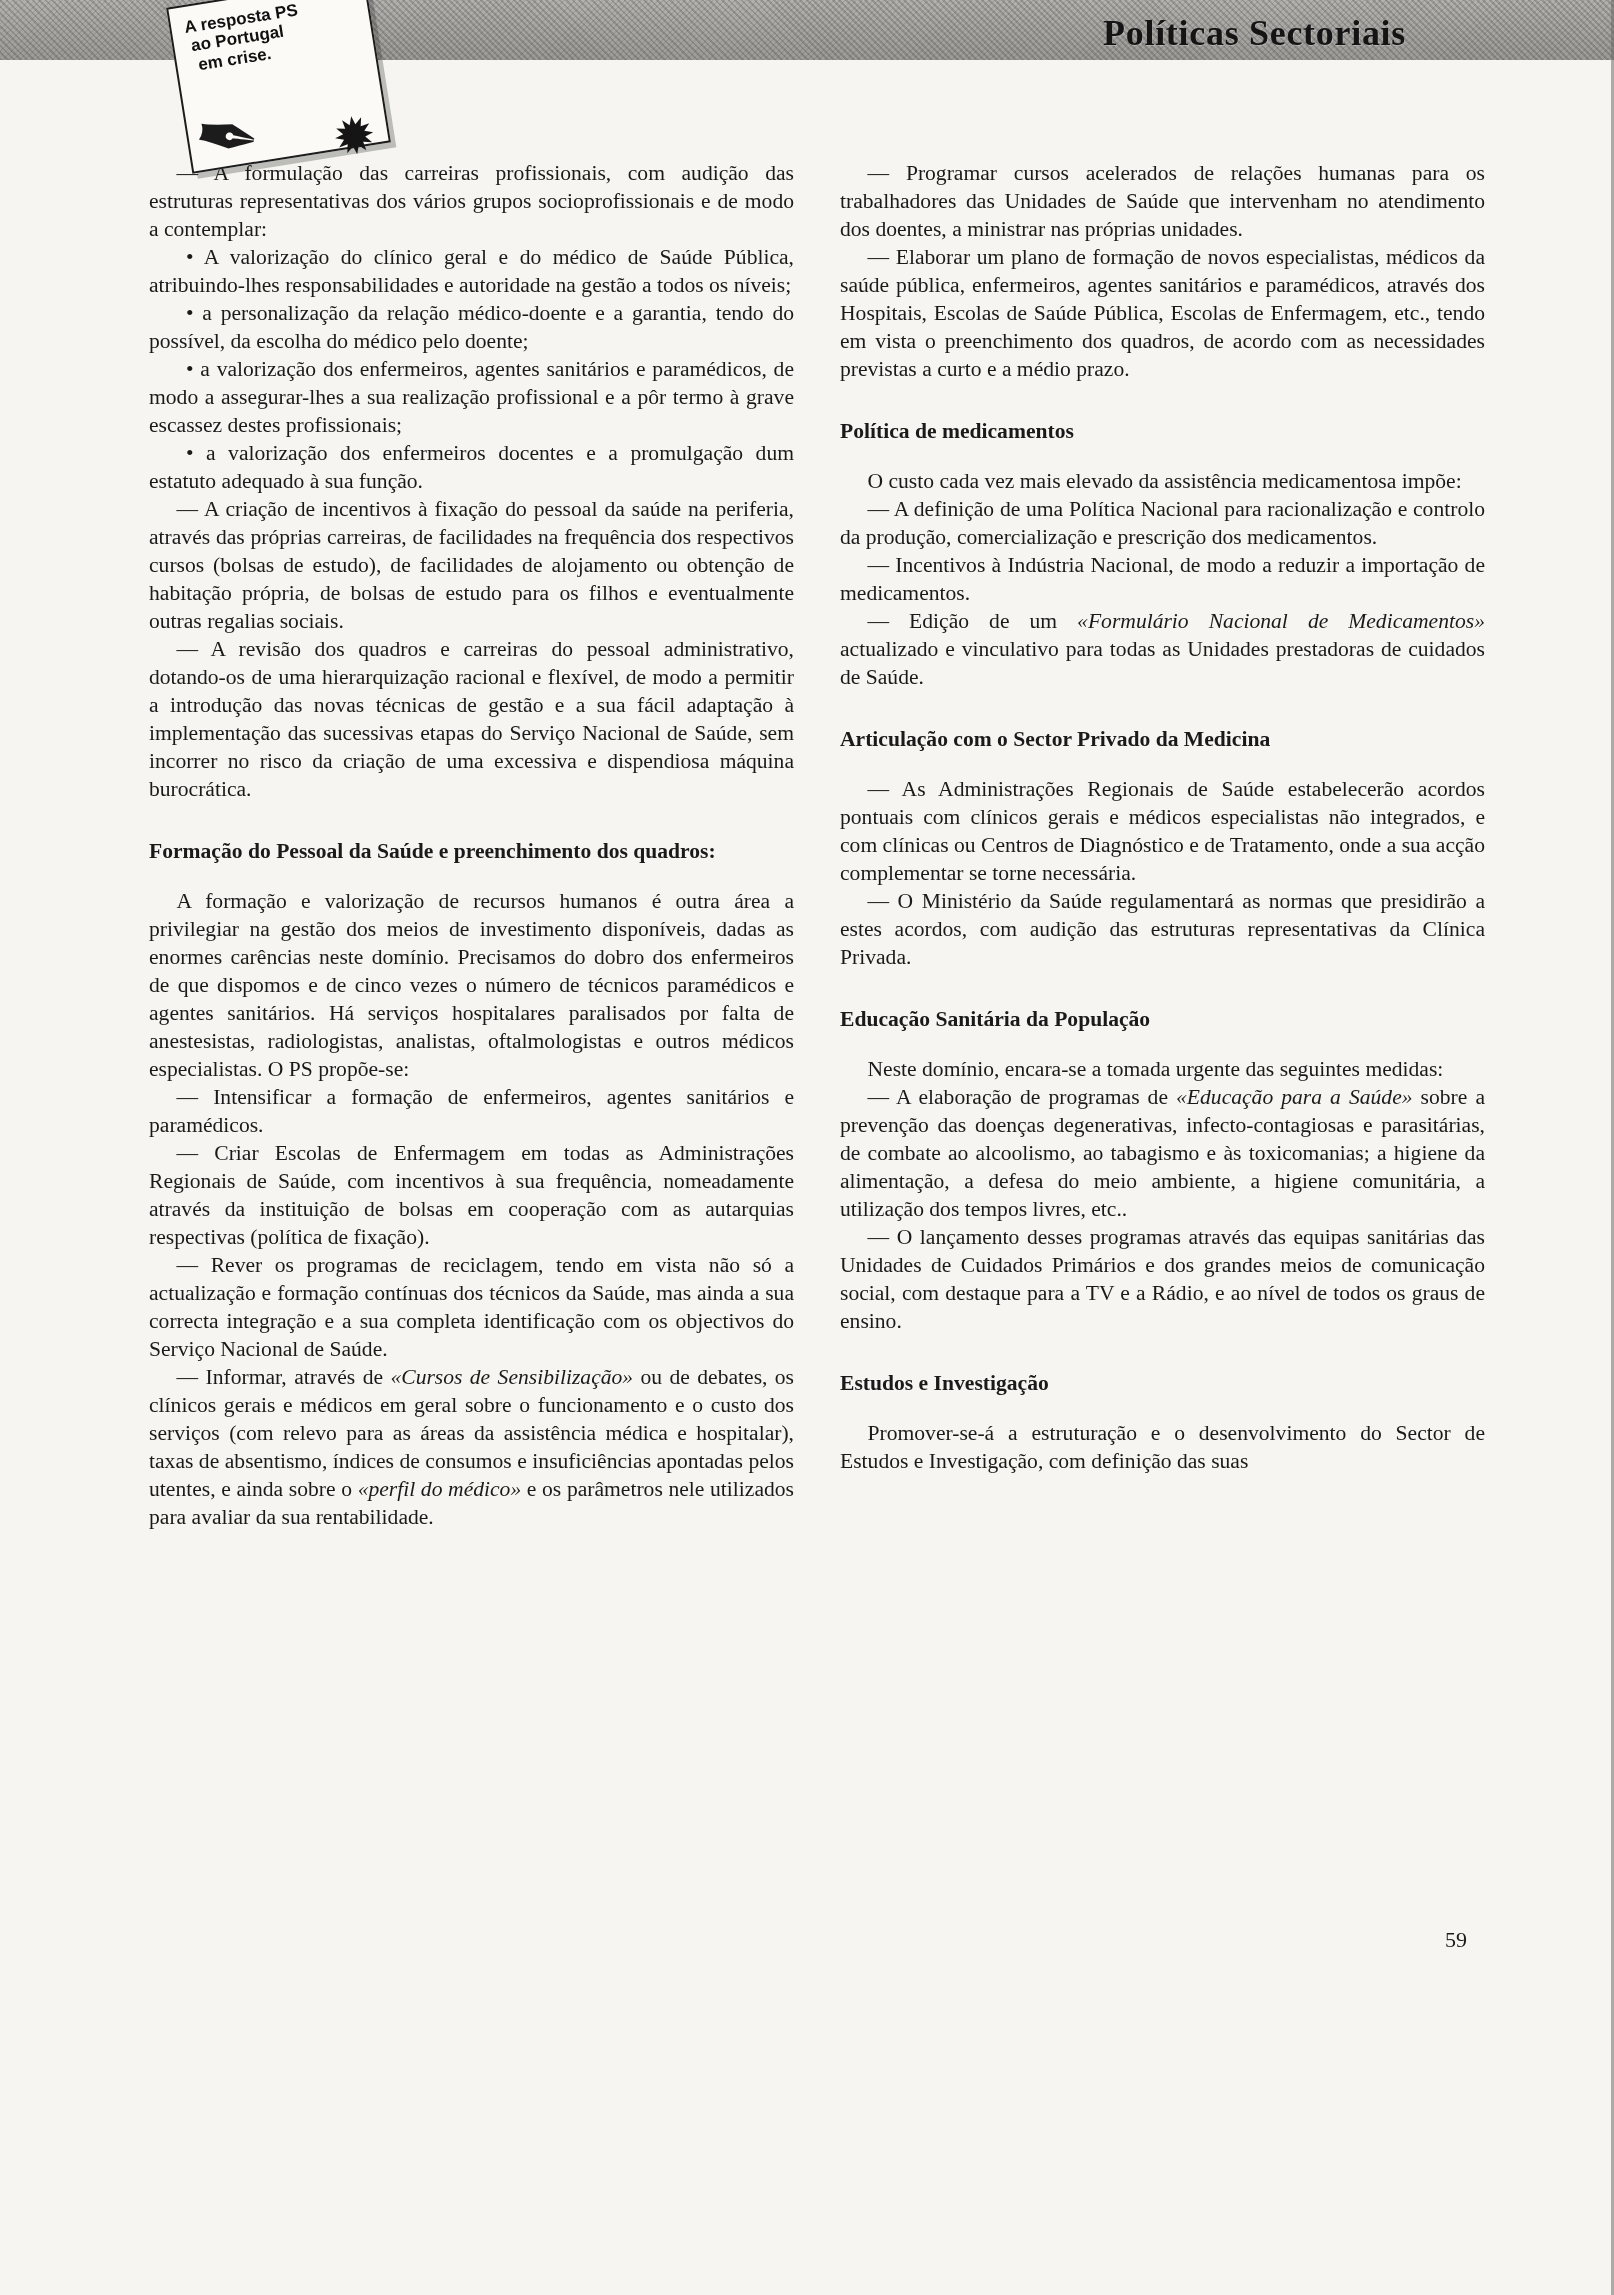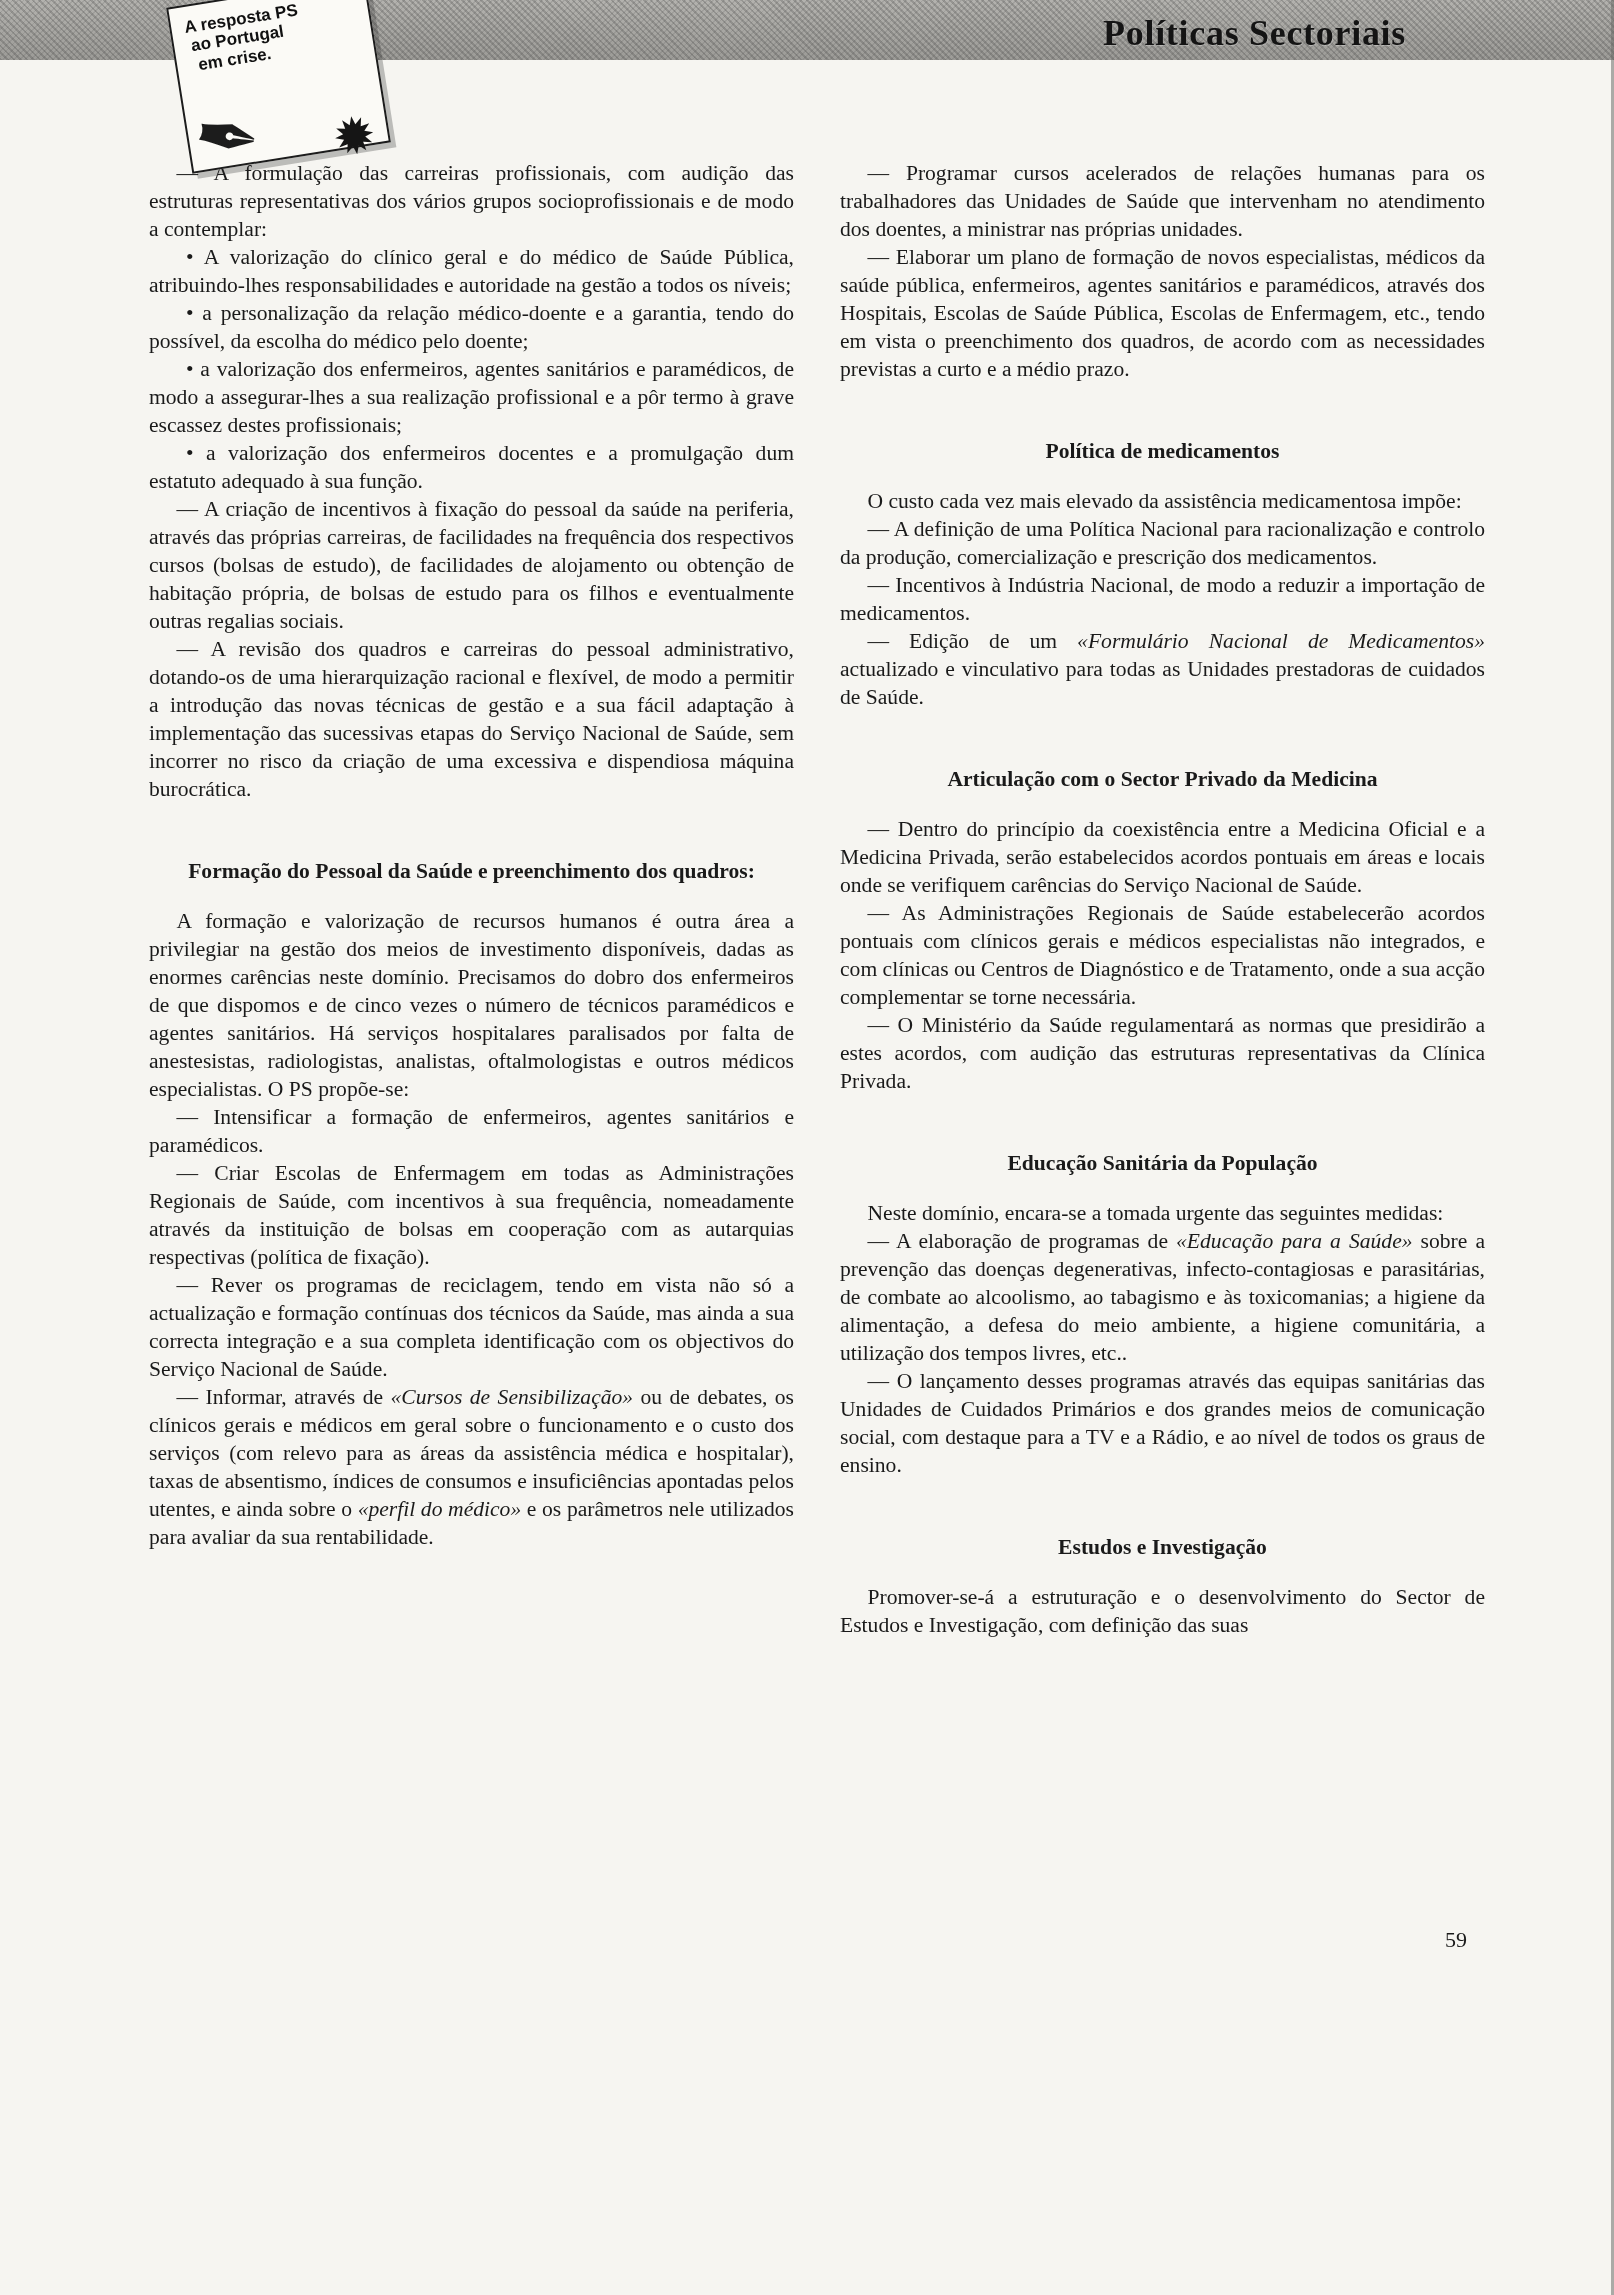--- a/index.html
+++ b/index.html
@@ -61,23 +61,23 @@
   .col { flex:1 1 0; min-width:0; }
   .col p {
     margin:0;
     font-size:21.6px; line-height:28px;
     text-align:justify;
     text-indent:27.5px;
   }
   .col p.b { text-indent:37px; }
   .col p.h {
     font-weight:700;
-    text-align:center;
+    text-align:left;
     text-indent:0;
-    margin:54px 0 22px 0;
+    margin:34px 0 22px 0;
   }
   .col p:first-child.h { margin-top:0; }
   .col i { font-style:italic; }
   .pagenum {
     position:absolute; top:1919px; right:147px;
     font-size:22px; color:#1a1a1a;margin-top:8px;
   }
 </style>
 </head>
 <body>
@@ -116,21 +116,20 @@
       </div>
     <div class="col">
         <p class="p">— Programar cursos acelerados de relações humanas para os trabalhadores das Unidades de Saúde que intervenham no atendimento dos doentes, a ministrar nas próprias unidades.</p>
         <p class="p">— Elaborar um plano de formação de novos especialistas, médicos da saúde pública, enfermeiros, agentes sanitários e paramédicos, através dos Hospitais, Escolas de Saúde Pública, Escolas de Enfermagem, etc., tendo em vista o preenchimento dos quadros, de acordo com as necessidades previstas a curto e a médio prazo.</p>
         <p class="h">Política de medicamentos</p>
         <p class="p">O custo cada vez mais elevado da assistência medicamentosa impõe:</p>
         <p class="p">— A definição de uma Política Nacional para racionalização e controlo da produção, comercialização e prescrição dos medicamentos.</p>
         <p class="p">— Incentivos à Indústria Nacional, de modo a reduzir a importação de medicamentos.</p>
         <p class="p">— Edição de um <i>«Formulário Nacional de Medicamentos»</i> actualizado e vinculativo para todas as Unidades prestadoras de cuidados de Saúde.</p>
         <p class="h">Articulação com o Sector Privado da Medicina</p>
-        <p class="p">— Dentro do princípio da coexistência entre a Medicina Oficial e a Medicina Privada, serão estabelecidos acordos pontuais em áreas e locais onde se verifiquem carências do Serviço Nacional de Saúde.</p>
         <p class="p">— As Administrações Regionais de Saúde estabelecerão acordos pontuais com clínicos gerais e médicos especialistas não integrados, e com clínicas ou Centros de Diagnóstico e de Tratamento, onde a sua acção complementar se torne necessária.</p>
         <p class="p">— O Ministério da Saúde regulamentará as normas que presidirão a estes acordos, com audição das estruturas representativas da Clínica Privada.</p>
         <p class="h">Educação Sanitária da População</p>
         <p class="p">Neste domínio, encara-se a tomada urgente das seguintes medidas:</p>
         <p class="p">— A elaboração de programas de <i>«Educação para a Saúde»</i> sobre a prevenção das doenças degenerativas, infecto-contagiosas e parasitárias, de combate ao alcoolismo, ao tabagismo e às toxicomanias; a higiene da alimentação, a defesa do meio ambiente, a higiene comunitária, a utilização dos tempos livres, etc..</p>
         <p class="p">— O lançamento desses programas através das equipas sanitárias das Unidades de Cuidados Primários e dos grandes meios de comunicação social, com destaque para a TV e a Rádio, e ao nível de todos os graus de ensino.</p>
         <p class="h">Estudos e Investigação</p>
         <p class="p">Promover-se-á a estruturação e o desenvolvimento do Sector de Estudos e Investigação, com definição das suas</p>
       </div>
   </div>

